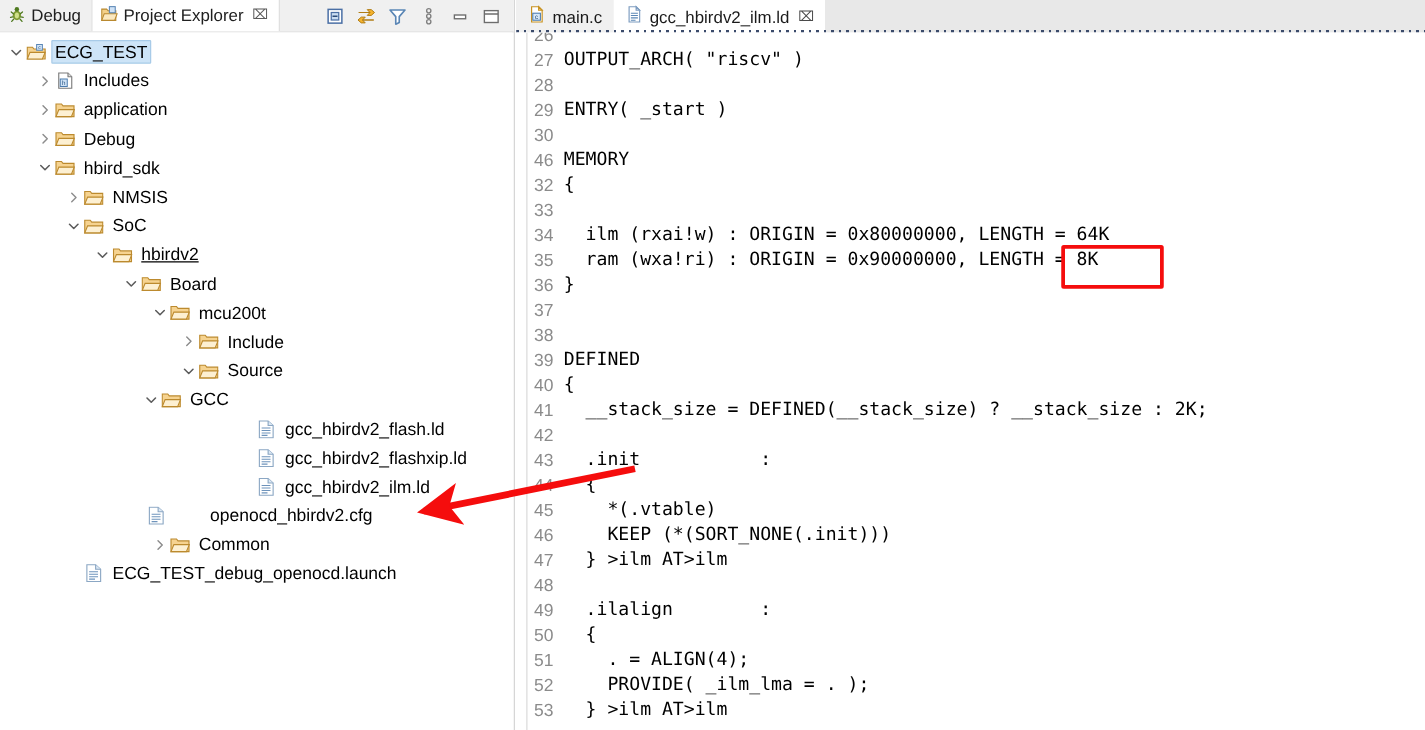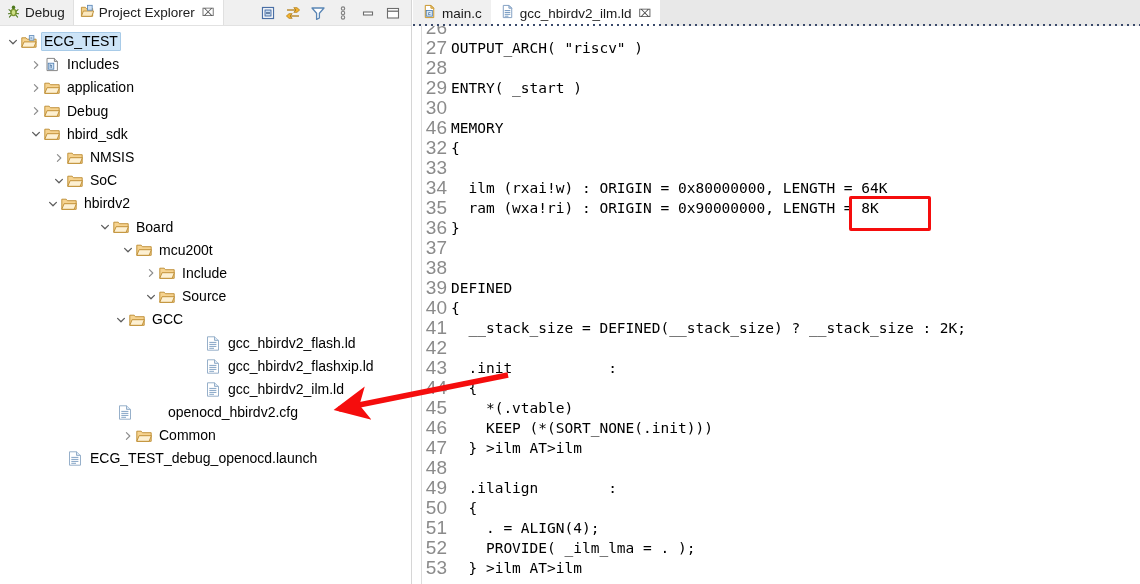--- a/index.html
+++ b/index.html
@@ -138,24 +138,24 @@
     height: 20px;
     display: flex;
     align-items: center;
     font-family: "DejaVu Sans Mono", "Liberation Mono", monospace;
     font-size: 14.5px;
     line-height: 20px;
     white-space: pre;
   }
   .lnum {
     width: 28px; min-width: 28px;
-    text-align: right;
+    text-align: center;
     color: #8b8b8b;
     font-family: "Liberation Sans", sans-serif;
-    font-size: 19px;
+    font-size: 14px;
     padding-right: 4px;
   }
   .ctext { color: #000000; }
 
   
   #red-box {
     position: absolute;
     border: 3px solid #f50d0d;
     border-radius: 2px;
     pointer-events: none;
@@ -342,21 +342,21 @@
             </svg>
           </span>
           <span class="ico">
             <svg width="16" height="14" viewBox="0 0 16 14">
               <path d="M0.8 2.2h4.4l1.2 1.5h8.8v8.6H0.8z" fill="#f6d390" stroke="#bc8a2e" stroke-width="0.9"></path>
               <path d="M0.8 12.3l2.3-5.6h12.3l-2.3 5.6z" fill="#fdf0d2" stroke="#bc8a2e" stroke-width="0.9"></path>
             </svg>
           </span>
           <span class="lbl">SoC</span>
         </div>
-        <div class="row" style="padding-left: 46px;">
+        <div class="row" style="padding-left: 75px; text-decoration: underline;">
           <span class="twisty">
             <svg width="10" height="10" viewBox="0 0 10 10">
               <path d="M1.6 3.4L5 6.8 8.4 3.4" fill="none" stroke="#5c5c5c" stroke-width="1.25" stroke-linecap="round" stroke-linejoin="round"></path>
             </svg>
           </span>
           <span class="ico">
             <svg width="16" height="14" viewBox="0 0 16 14">
               <path d="M0.8 2.2h4.4l1.2 1.5h8.8v8.6H0.8z" fill="#f6d390" stroke="#bc8a2e" stroke-width="0.9"></path>
               <path d="M0.8 12.3l2.3-5.6h12.3l-2.3 5.6z" fill="#fdf0d2" stroke="#bc8a2e" stroke-width="0.9"></path>
             </svg>

